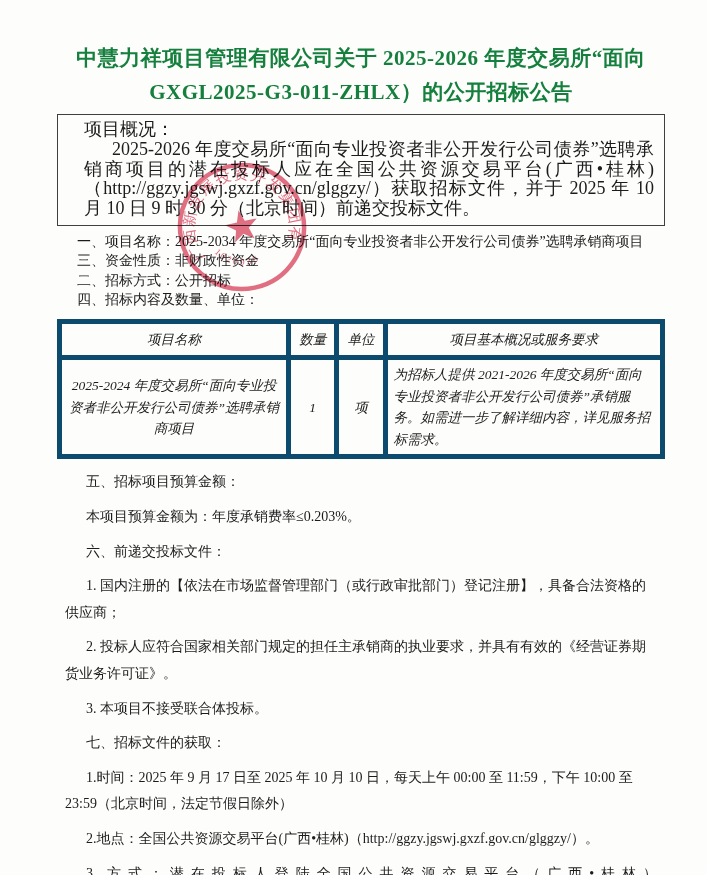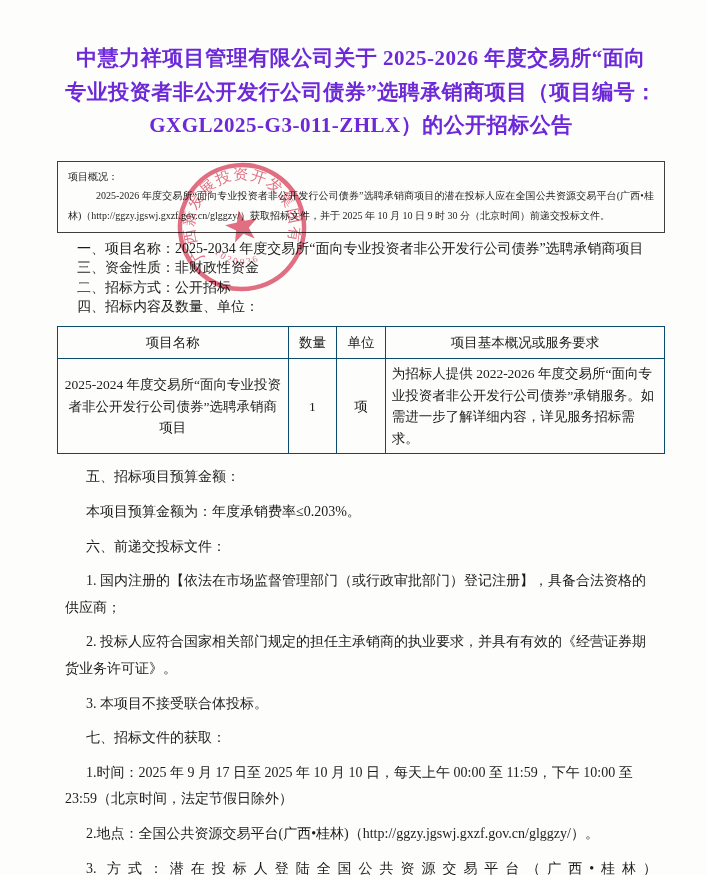--- a/index.html
+++ b/index.html
@@ -15,47 +15,48 @@
     position:relative;
     padding:0 42px 0 57px;
     width:608px;
   }
   .title{
     margin-top:42px;
     text-align:center;
     font-weight:700;
     font-size:21px;
     line-height:33.5px;
-    color:#6d28d9;
+    color:#15803d;
     letter-spacing:0.5px;
   }
   .overview-box{
-    margin-top:18px;
+    margin-top:5px;
     border:1.6px solid #3f3f3f;
-    padding:5px 10px 6px 10px;
-    font-size:10px;
+    padding:5px 10px 6px 26px;
+    font-size:18px;
     line-height:19.8px;
     background:transparent;
   }
   .overview-box .ov-label{margin:0;}
   .overview-box .ov-body{margin:0;text-indent:28px;text-align:justify;}
   .items{margin-top:6px;font-size:14px;line-height:19.5px;}
   .items p{margin:0;text-indent:20px;}
   .items p.sub{text-indent:48px;}
   table.bid-table{
     margin-top:9px;
     width:100%;
     border-collapse:collapse;
     font-size:13.5px;
   }
   table.bid-table th, table.bid-table td{
-    border:1px solid #0c4a6e;
+    border:5px solid #0c4a6e;
     padding:4px 6px;
     line-height:21.5px;
     font-weight:normal;
+    font-style:italic;
   }
   table.bid-table th{text-align:center;padding:5px 4px;}
   td.c{text-align:center;}
   td.desc{text-align:left;padding:3px 9px;}
   .w-name{width:38%;}
   .w-qty{width:8%;}
   .w-unit{width:8%;}
   .w-desc{width:46%;}
   .paras{margin-top:10px;font-size:14px;line-height:26.6px;}
   .paras p{margin:8px;text-indent:21px;}
@@ -71,21 +72,20 @@
   }
   .seal text{font-family:"Liberation Serif","DejaVu Serif",serif;}
 </style>
 </head>
 <body>
 
 <div class="page">
 
   <div class="title">
     <div>中慧力祥项目管理有限公司关于 2025-2026 年度交易所“面向</div>
-    <div>专业投资者非公开发行公司债券”选聘承销商项目（项目编号：</div>
     <div>GXGL2025-G3-011-ZHLX）的公开招标公告</div>
   </div>
 
   <div class="overview-box">
     <p class="ov-label">项目概况：</p>
     <p class="ov-body">2025-2026 年度交易所“面向专业投资者非公开发行公司债券”选聘承销商项目的潜在投标人应在全国公共资源交易平台(广西•桂林)（http://ggzy.jgswj.gxzf.gov.cn/glggzy/）获取招标文件，并于 2025 年 10 月 10 日 9 时 30 分（北京时间）前递交投标文件。</p>
   </div>
 
   <div class="items">
     <p>一、项目名称：2025-2034 年度交易所“面向专业投资者非公开发行公司债券”选聘承销商项目</p>
@@ -99,21 +99,21 @@
         <tr>
       <th class="w-name">项目名称</th>
       <th class="w-qty">数量</th>
       <th class="w-unit">单位</th>
       <th class="w-desc">项目基本概况或服务要求</th>
     </tr>
     <tr>
       <td class="c">2025-2024 年度交易所“面向专业投资者非公开发行公司债券”选聘承销商项目</td>
       <td class="c">1</td>
       <td class="c">项</td>
-      <td class="desc">为招标人提供 2022-2026 年度交易所“面向专业投资者非公开发行公司债券”承销服务。如需进一步了解详细内容，详见服务招标需求。</td>
+      <td class="desc">为招标人提供 2021-2026 年度交易所“面向专业投资者非公开发行公司债券”承销服务。如需进一步了解详细内容，详见服务招标需求。</td>
     </tr>
   </tbody>
     </table>
 
   <div class="paras">
     <p>五、招标项目预算金额：</p>
     <p>本项目预算金额为：年度承销费率≤0.203%。</p>
     <p>六、前递交投标文件：</p>
     <p>1. 国内注册的【依法在市场监督管理部门（或行政审批部门）登记注册】，具备合法资格的供应商；</p>
     <p>2. 投标人应符合国家相关部门规定的担任主承销商的执业要求，并具有有效的《经营证券期货业务许可证》。</p>

